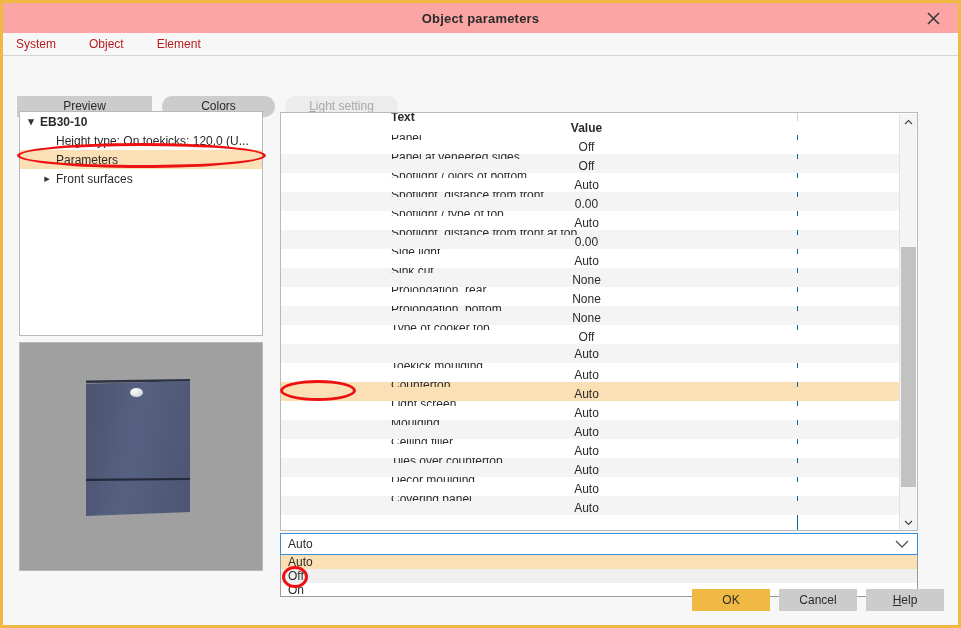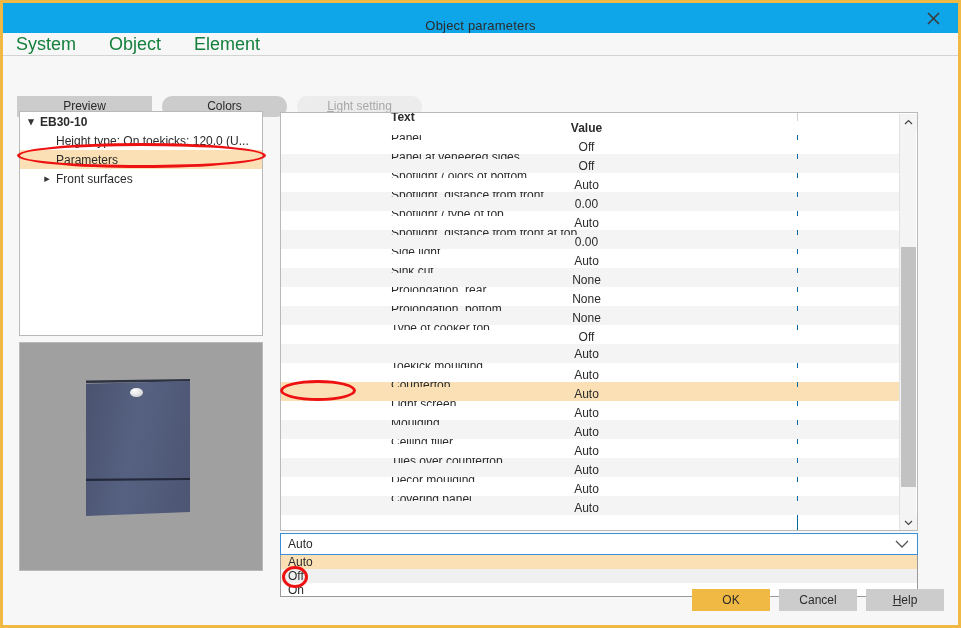--- a/index.html
+++ b/index.html
@@ -16,22 +16,22 @@
     width: 961px; height: 628px;
     background: #f7f7f7;
     border: 3px solid #efb944;
     overflow: hidden;
   }
 
   
   #titlebar {
     position: absolute; left: 0; top: 0;
     width: 955px; height: 30px;
-    background: #0ea5e9;
-    display: flex; align-items: flex-end; justify-content: center;
+    background: #fca5a5;
+    display: flex; align-items: center; justify-content: center; font-weight: bold;
   }
   #title-text {
     font-size: 13px; color: #2b2b2b; letter-spacing: .2px;
   }
   #close-btn {
     position: absolute; right: 8px; top: 0;
     width: 34px; height: 30px;
     display: flex; align-items: center; justify-content: center;
     cursor: pointer;
   }
@@ -40,21 +40,21 @@
   
   #menubar {
     position: absolute; left: 0; top: 30px;
     width: 955px; height: 23px;
     background: #f7f7f7;
     border-bottom: 1px solid #d4d4d4;
     display: flex; align-items: center;
     padding-left: 13px;
   }
   .menu-item {
-    font-size: 18px; color: #15803d;
+    font-size: 12px; color: #b91c1c;
     margin-right: 33px;
     cursor: default;
   }
 
   
   #toolbar {
     position: absolute; left: 0; top: 54px;
     width: 955px; height: 38px;
     background: #f7f7f7;
     display: flex; align-items: center;
@@ -66,21 +66,21 @@
     background: #cccccc;
     border: none;
     font-family: "Liberation Sans", sans-serif;
     font-size: 12px; color: #2b2b2b;
     margin-right: 10px;
     cursor: pointer;
     display: flex; align-items: center; justify-content: center;
     padding: 0;
   }
   .tool-btn.w1 { width: 135px; }
-  .tool-btn.w2 { width: 125px; border-radius: 10px; }
+  .tool-btn.w2 { width: 113px; border-radius: 10px; }
   .tool-btn.disabled {
     background: #ececec;
     color: #a8a8a8;
     cursor: default;
   }
 
   
   #tree-panel {
     position: absolute; left: 16px; top: 108px;
     width: 244px; height: 225px;

